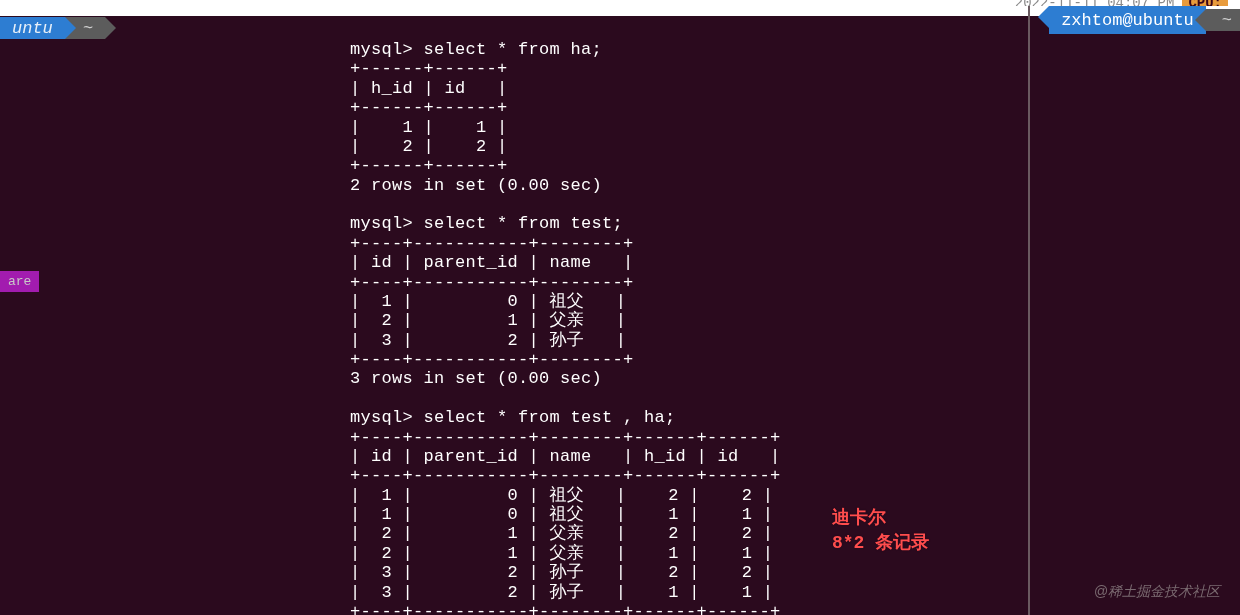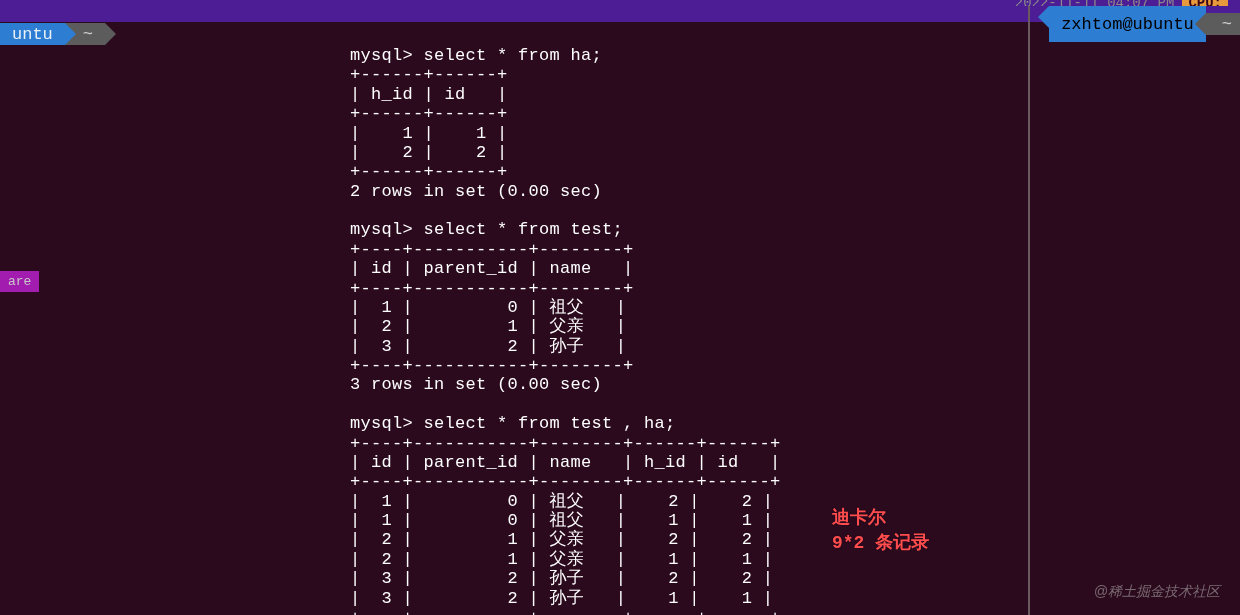--- a/index.html
+++ b/index.html
@@ -11,29 +11,30 @@
       width: 1240px;
       height: 615px;
       background: #2b0a1e;
       font-family: 'Consolas', 'Monaco', 'Courier New', monospace;
       font-size: 17px;
       color: #ffffff;
       position: relative;
       overflow: hidden;
     }
     .topbar {
-      height: 22px;
-      background: #4c1d95;
+      height: 16px;
+      background: #ffffff;
       width: 100%;
     }
     .tab-row {
       display: flex;
       height: 24px;
       background: #2b0a1e;
       position: relative;
+      font-style: italic;
     }
     .tab-left {
       display: flex;
       align-items: center;
     }
     .tab-segment {
       display: flex;
       align-items: center;
       padding: 0 12px;
       height: 22px;
@@ -87,23 +88,23 @@
     }
     .right-tab {
       position: absolute;
       right: 0;
       top: 6px;
       display: flex;
       align-items: center;
     }
     .right-tab .tab-segment.bluer {
       background: #2d7dd2;
-      color: #000000;
+      color: #ffffff;
       padding: 0 12px;
-      height: 36px;
+      height: 28px;
       display: flex;
       align-items: center;
       position: relative;
     }
     .right-tab .tab-segment.bluer::before {
       content: '';
       position: absolute;
       left: -11px;
       top: 0;
       border-right: 11px solid #2d7dd2;
@@ -244,16 +245,16 @@
 |  2 |         1 | 父亲   |    2 |    2 |
 |  2 |         1 | 父亲   |    1 |    1 |
 |  3 |         2 | 孙子   |    2 |    2 |
 |  3 |         2 | 孙子   |    1 |    1 |
 +----+-----------+--------+------+------+
 6 rows in set (0.00 sec)</div>
 </div>
 
 <div class="annotation">
   <div>迪卡尔</div>
-  <div>9*2 条记录</div>
+  <div>8*2 条记录</div>
 </div>
 
 <div class="watermark">@稀土掘金技术社区</div>
 
 </body></html>

